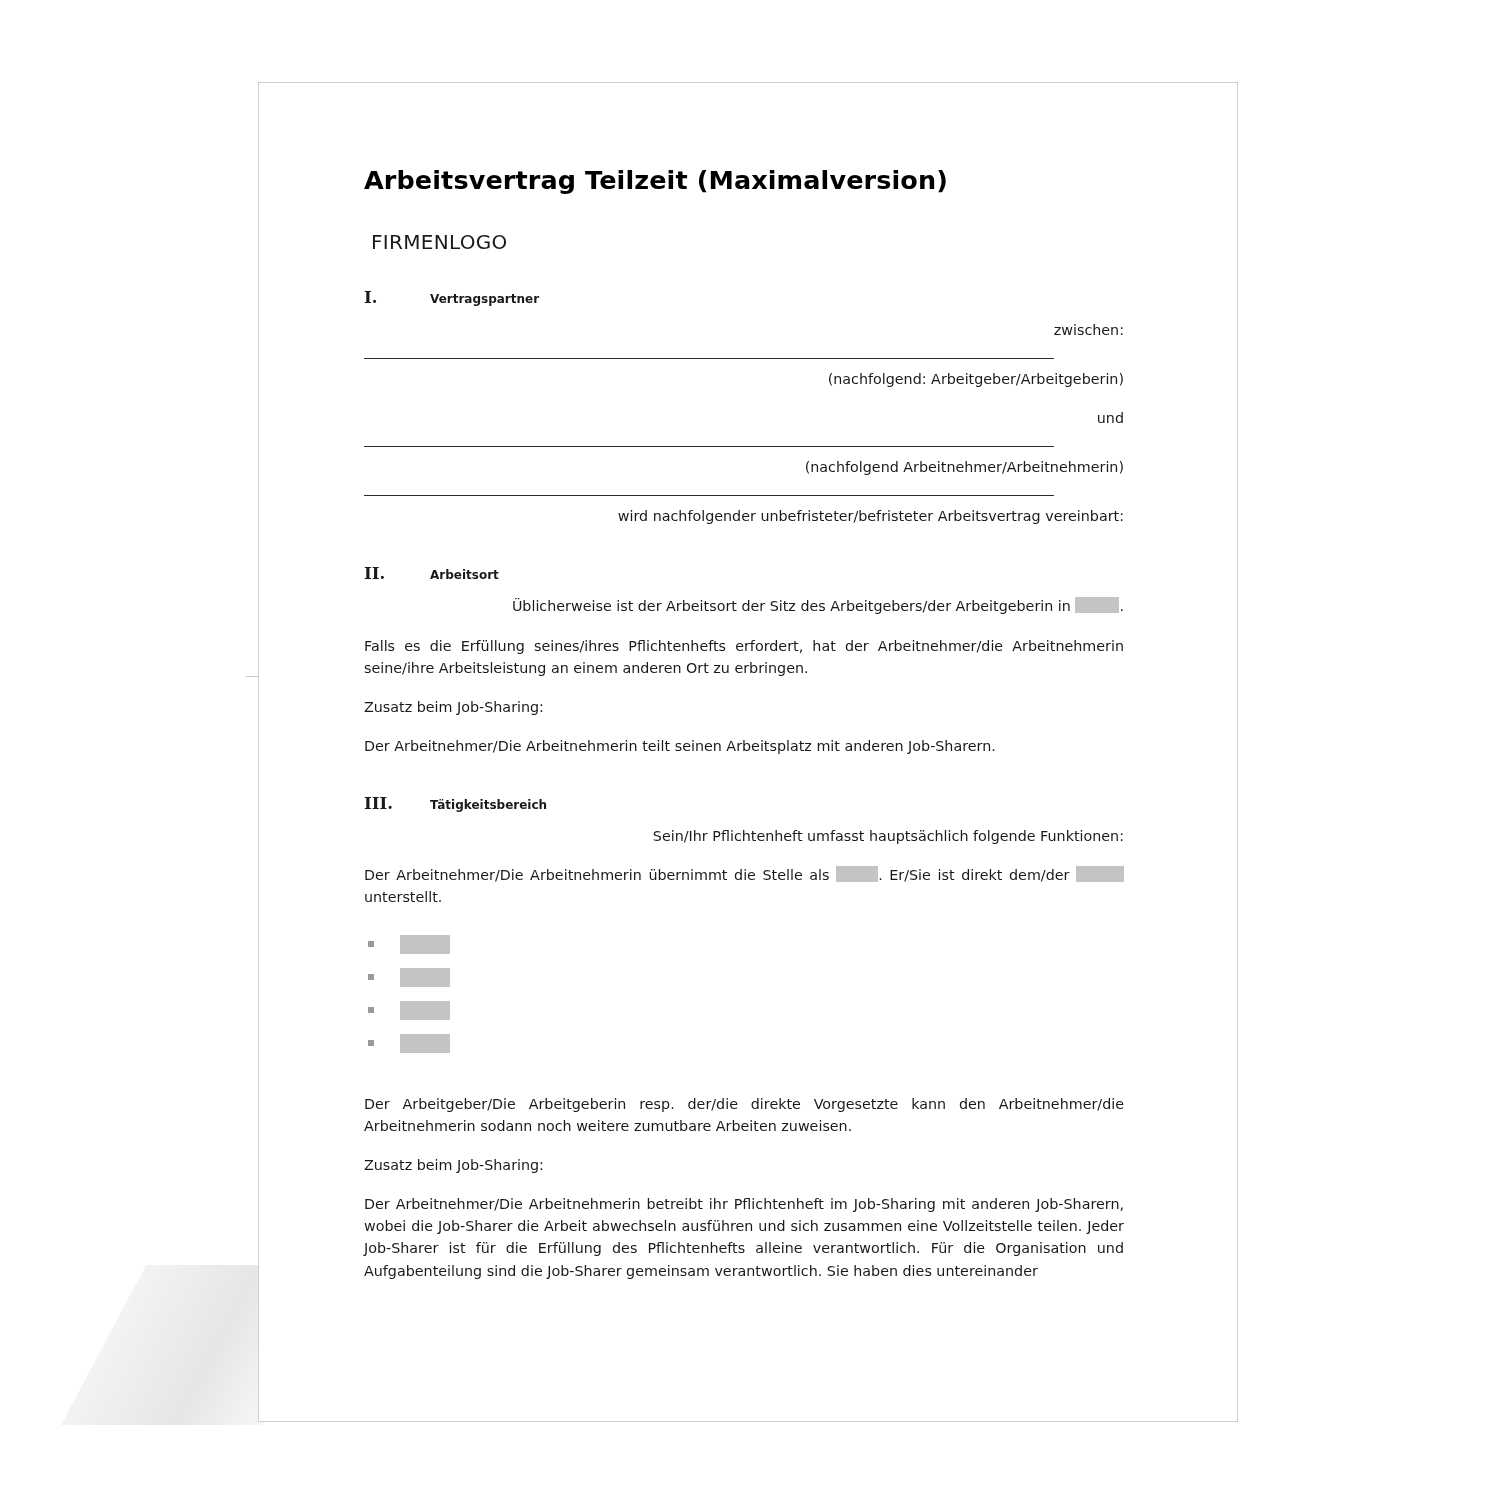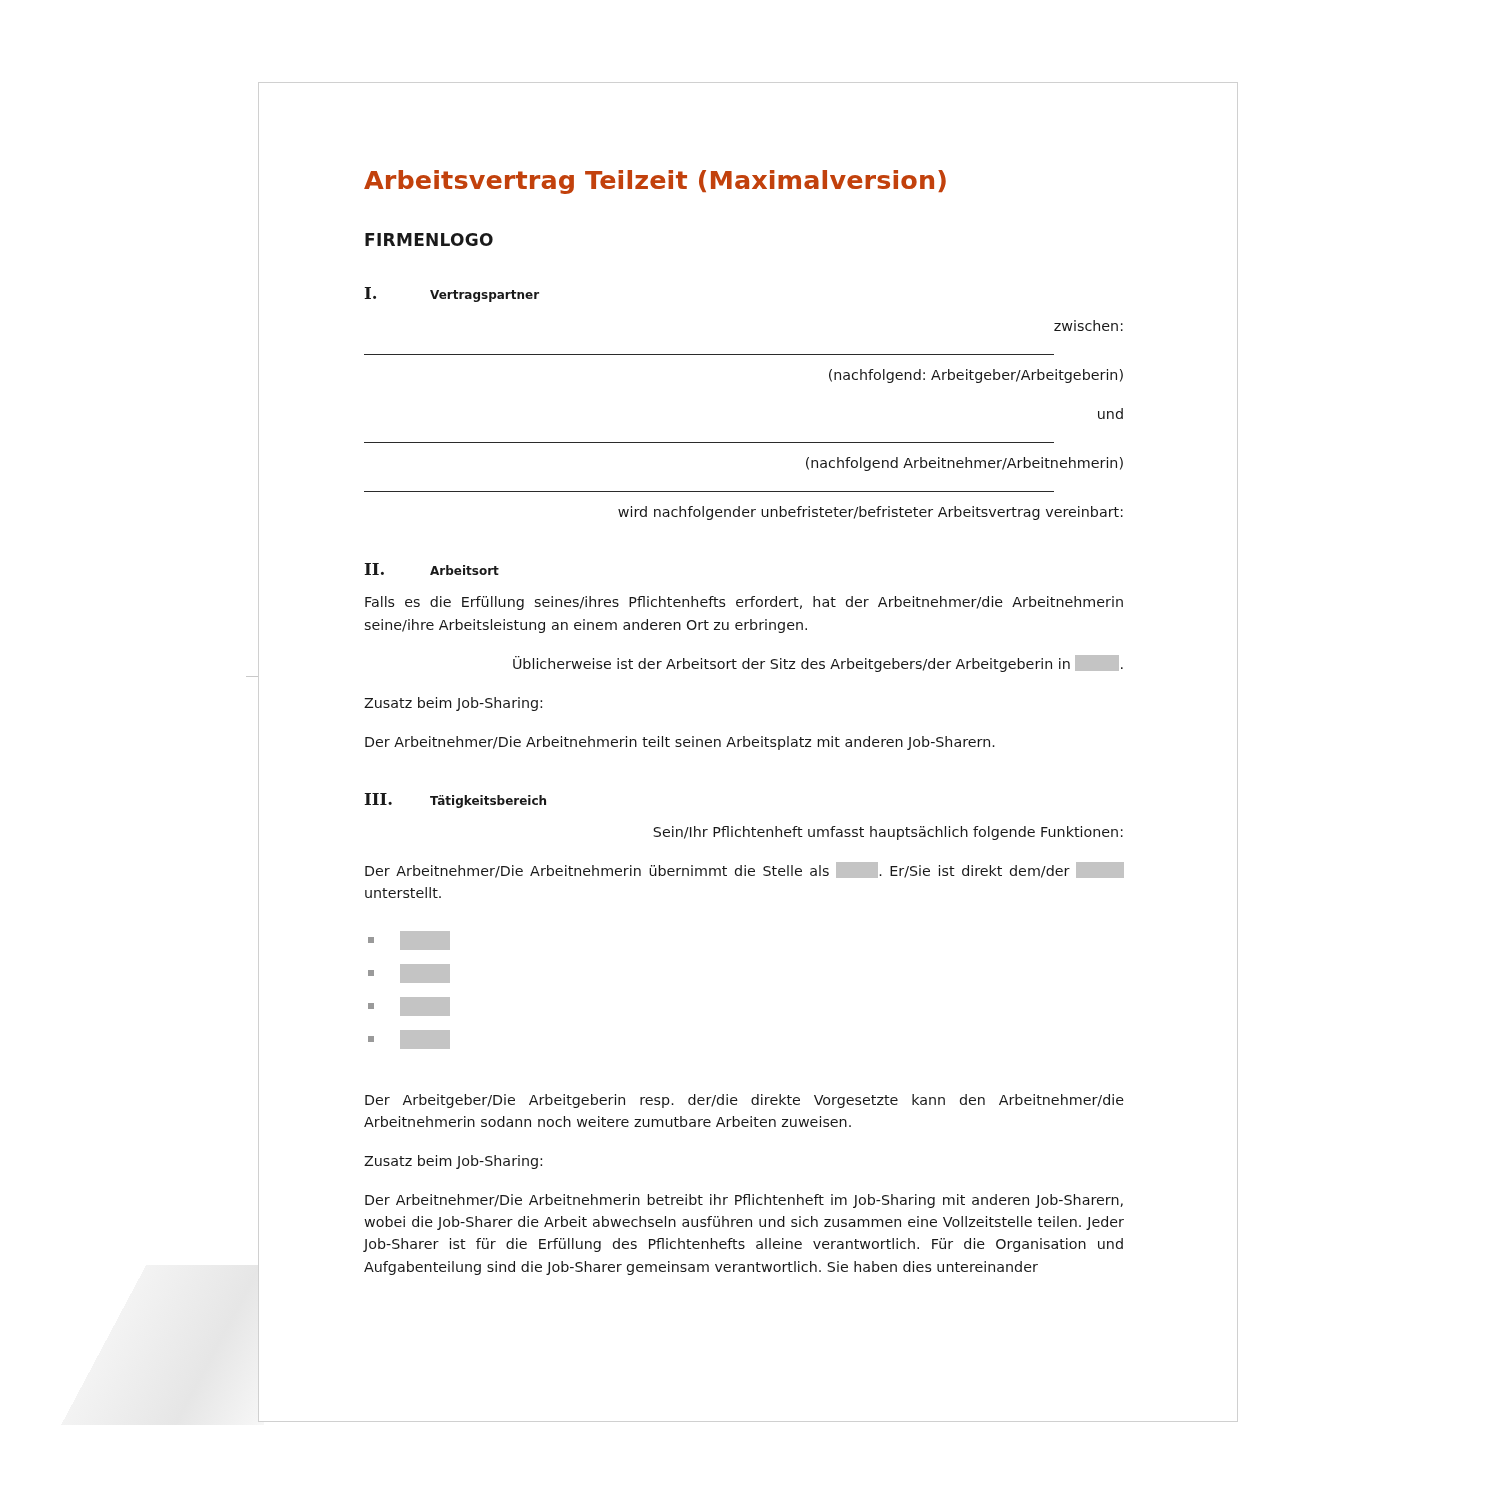--- a/index.html
+++ b/index.html
@@ -71,33 +71,33 @@
   
   .content {
     position: absolute;
     left: 105px;
     top: 82px;
     width: 760px;
     color: #1a1a1a;
   }
 
   .doc-title {
-    color: #c2410c;
+    color: #000000;
     font-size: 25.5px;
     font-weight: bold;
     letter-spacing: 0.1px;
     margin: 0 0 34px 0;
     line-height: 1.2;
   }
 
   .firmenlogo {
-    font-size: 17px;
-    font-weight: bold;
+    font-size: 20px;
+    font-weight: normal;
     letter-spacing: 0.3px;
-    margin: 0 0 34px 0;
+    margin: 0 0 34px 7px;
   }
 
   .section-head {
     font-size: 16px;
     font-weight: bold;
     margin: 0 0 12px 0;
     display: flex;
     align-items: baseline;
   }
   .section-head .num {
@@ -211,26 +211,26 @@
 
       <p class="body nojust">wird nachfolgender unbefristeter/befristeter Arbeitsvertrag vereinbart:</p>
 
       <div class="gap-m"></div>
 
       <div class="section-head">
         <span class="num">II.</span>
         <span class="ttl">Arbeitsort</span>
       </div>
 
-      <p class="body">Falls es die Erfüllung seines/ihres Pflichtenhefts erfordert, hat der Arbeitnehmer/die Arbeitnehmerin seine/ihre Arbeitsleistung an einem anderen Ort zu erbringen.</p>
-
       <p class="body nojust">
         <span>Üblicherweise ist der Arbeitsort der Sitz des Arbeitgebers/der Arbeitgeberin in</span>
         <span class="redact w-md"></span><span>.</span>
       </p>
+
+      <p class="body">Falls es die Erfüllung seines/ihres Pflichtenhefts erfordert, hat der Arbeitnehmer/die Arbeitnehmerin seine/ihre Arbeitsleistung an einem anderen Ort zu erbringen.</p>
 
       <p class="ital">Zusatz beim Job-Sharing:</p>
 
       <p class="ital">Der Arbeitnehmer/Die Arbeitnehmerin teilt seinen Arbeitsplatz mit anderen Job-Sharern.</p>
 
       <div class="gap-m"></div>
 
       <div class="section-head">
         <span class="num">III.</span>
         <span class="ttl">Tätigkeitsbereich</span>

